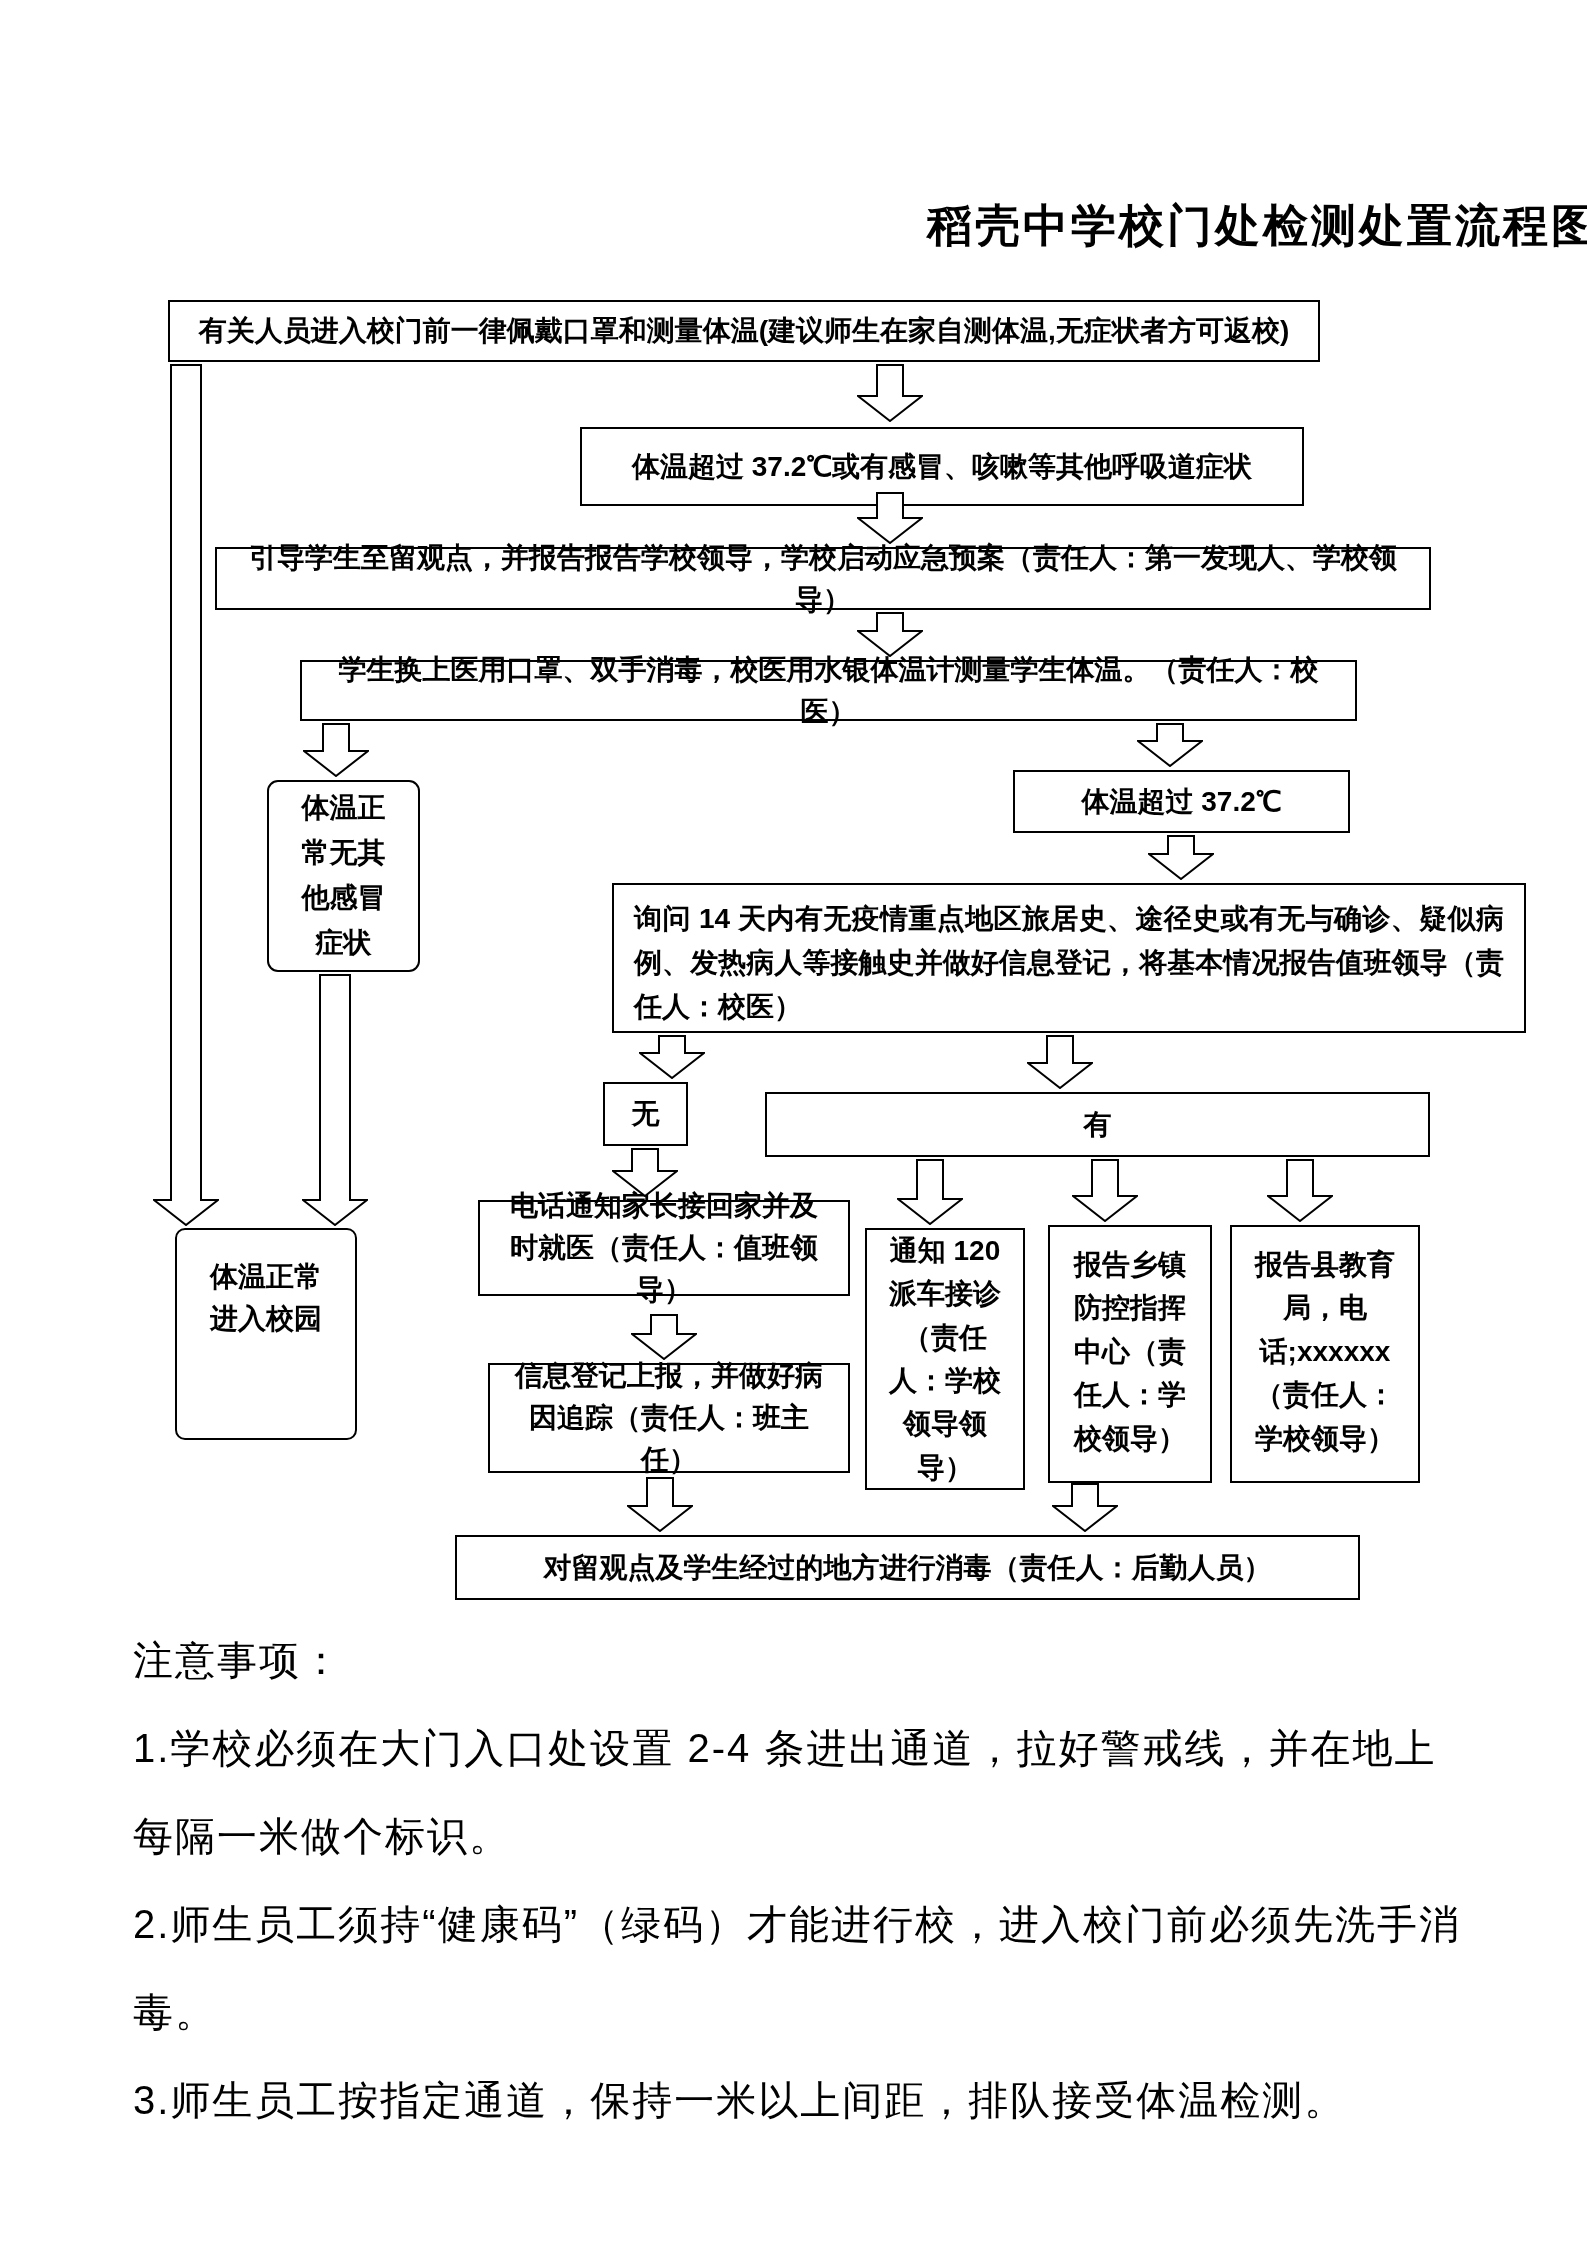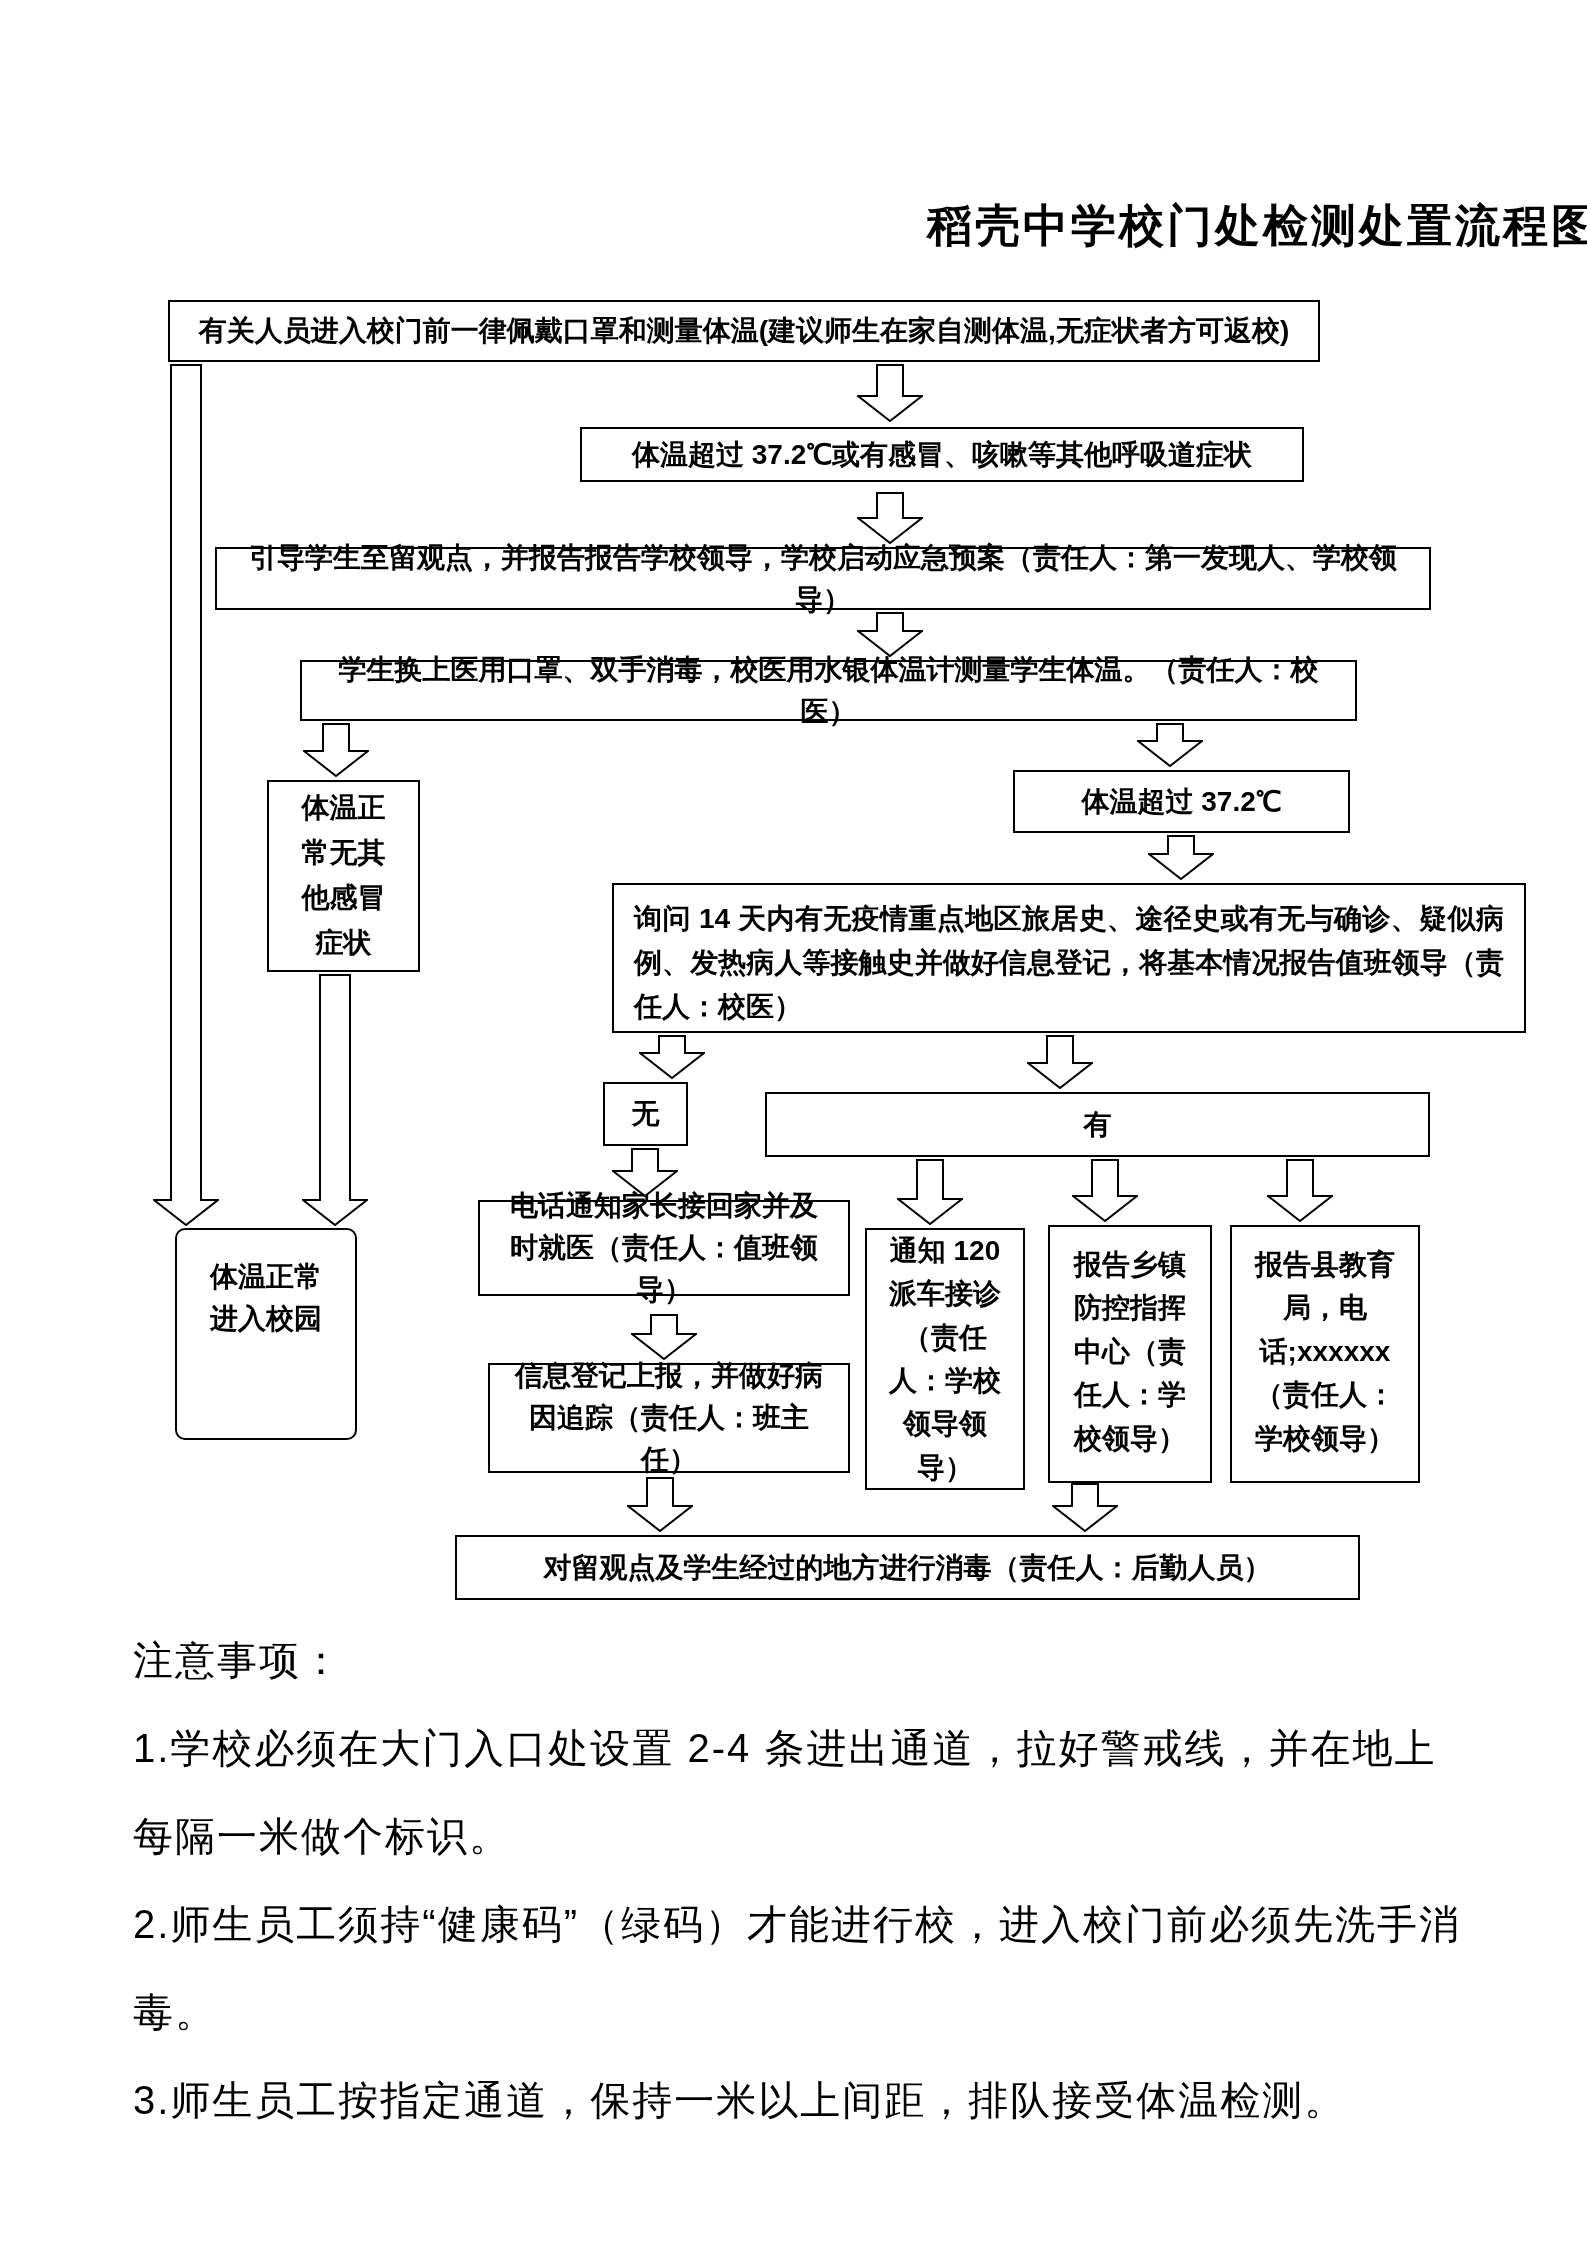--- a/index.html
+++ b/index.html
@@ -65,33 +65,33 @@
 <div class="page">
 
   <h1 class="title">稻壳中学校门处检测处置流程图</h1>
 
   <div>
 
     <div class="box" style="left:168px;top:300px;width:1152px;height:62px;">
       <span>有关人员进入校门前一律佩戴口罩和测量体温(建议师生在家自测体温,无症状者方可返校)</span>
     </div>
 
-    <div class="box" style="left:580px;top:427px;width:724px;height:55px;">
+    <div class="box" style="left:580px;top:427px;width:724px;height:79px;">
       <span>体温超过 37.2℃或有感冒、咳嗽等其他呼吸道症状</span>
     </div>
 
     <div class="box" style="left:215px;top:547px;width:1216px;height:63px;">
       <span>引导学生至留观点，并报告报告学校领导，学校启动应急预案（责任人：第一发现人、学校领导）</span>
     </div>
 
     <div class="box" style="left:300px;top:660px;width:1057px;height:61px;">
       <span>学生换上医用口罩、双手消毒，校医用水银体温计测量学生体温。（责任人：校医）</span>
     </div>
 
-    <div class="box enarrow" style="left:267px;top:780px;width:153px;height:192px;">
+    <div class="box enarrow" style="left:267px;top:780px;width:153px;height:192px;border-radius:11px;">
       <span>体温正常无其他感冒症状</span>
     </div>
 
     <div class="box" style="left:1013px;top:770px;width:337px;height:63px;">
       <span>体温超过 37.2℃</span>
     </div>
 
     <div class="box justify" style="left:612px;top:883px;width:914px;height:150px;">
       <span>询问 14 天内有无疫情重点地区旅居史、途径史或有无与确诊、疑似病例、发热病人等接触史并做好信息登记，将基本情况报告值班领导（责任人：校医）</span>
     </div>

